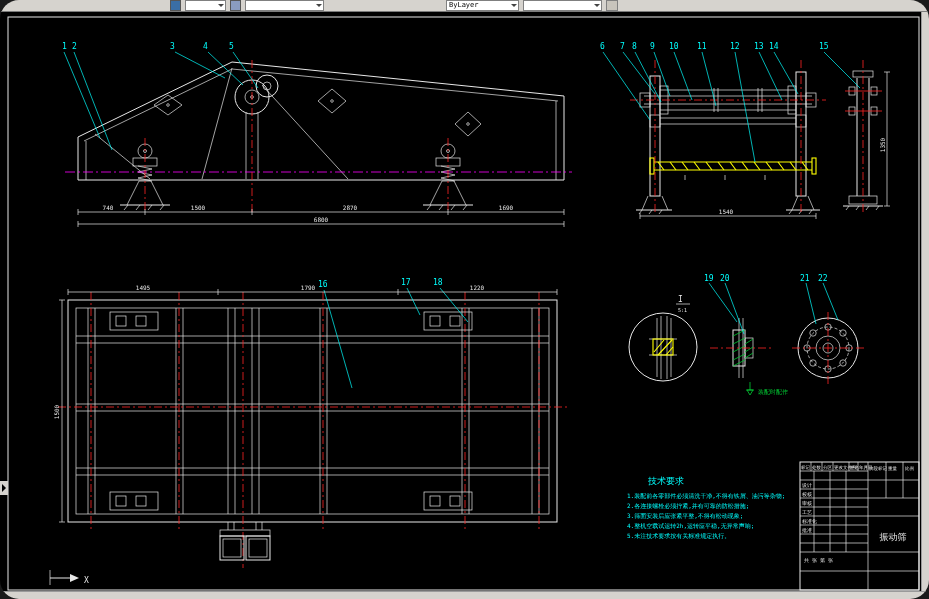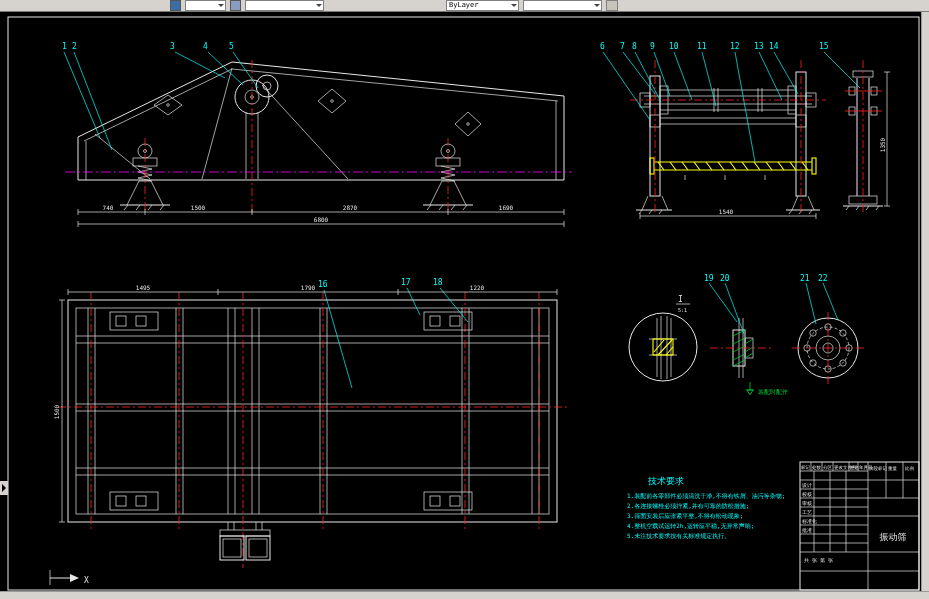--- a/index.html
+++ b/index.html
@@ -1,17 +1,17 @@
 <!DOCTYPE html>
 <html><head>
 <meta charset="utf-8">
 <style>
   html,body{margin:0;padding:0;background:#1a1a1a;}
   .screen{position:relative;width:929px;height:599px;background:#000;overflow:hidden;
-          font-family:"DejaVu Sans Mono",monospace;}
+          font-family:"DejaVu Sans Mono",monospace;border-radius:19px;}
   
   .toolbar{position:absolute;top:0;left:0;width:929px;height:11px;background:#d6d3ce;
            border-bottom:1px solid #7b7b7b;display:flex;align-items:center;}
   .tb-spacer{width:168px;height:1px;}
   .tb-sp2{width:118px;height:1px;}
   .tb-icon{width:9px;height:9px;background:#3a6ea5;border:1px solid #555;margin:0 2px;flex:none;}
   .tb-icon2{width:9px;height:9px;background:#8a9cc0;border:1px solid #555;margin:0 2px;flex:none;}
   .tb-combo{height:9px;background:#fff;border:1px solid #808080;font-size:7px;line-height:8px;
             padding:0 9px 0 2px;position:relative;color:#000;margin:0 2px;flex:none;overflow:hidden;}
   .tb-combo::after{content:"";position:absolute;right:1px;top:3px;

